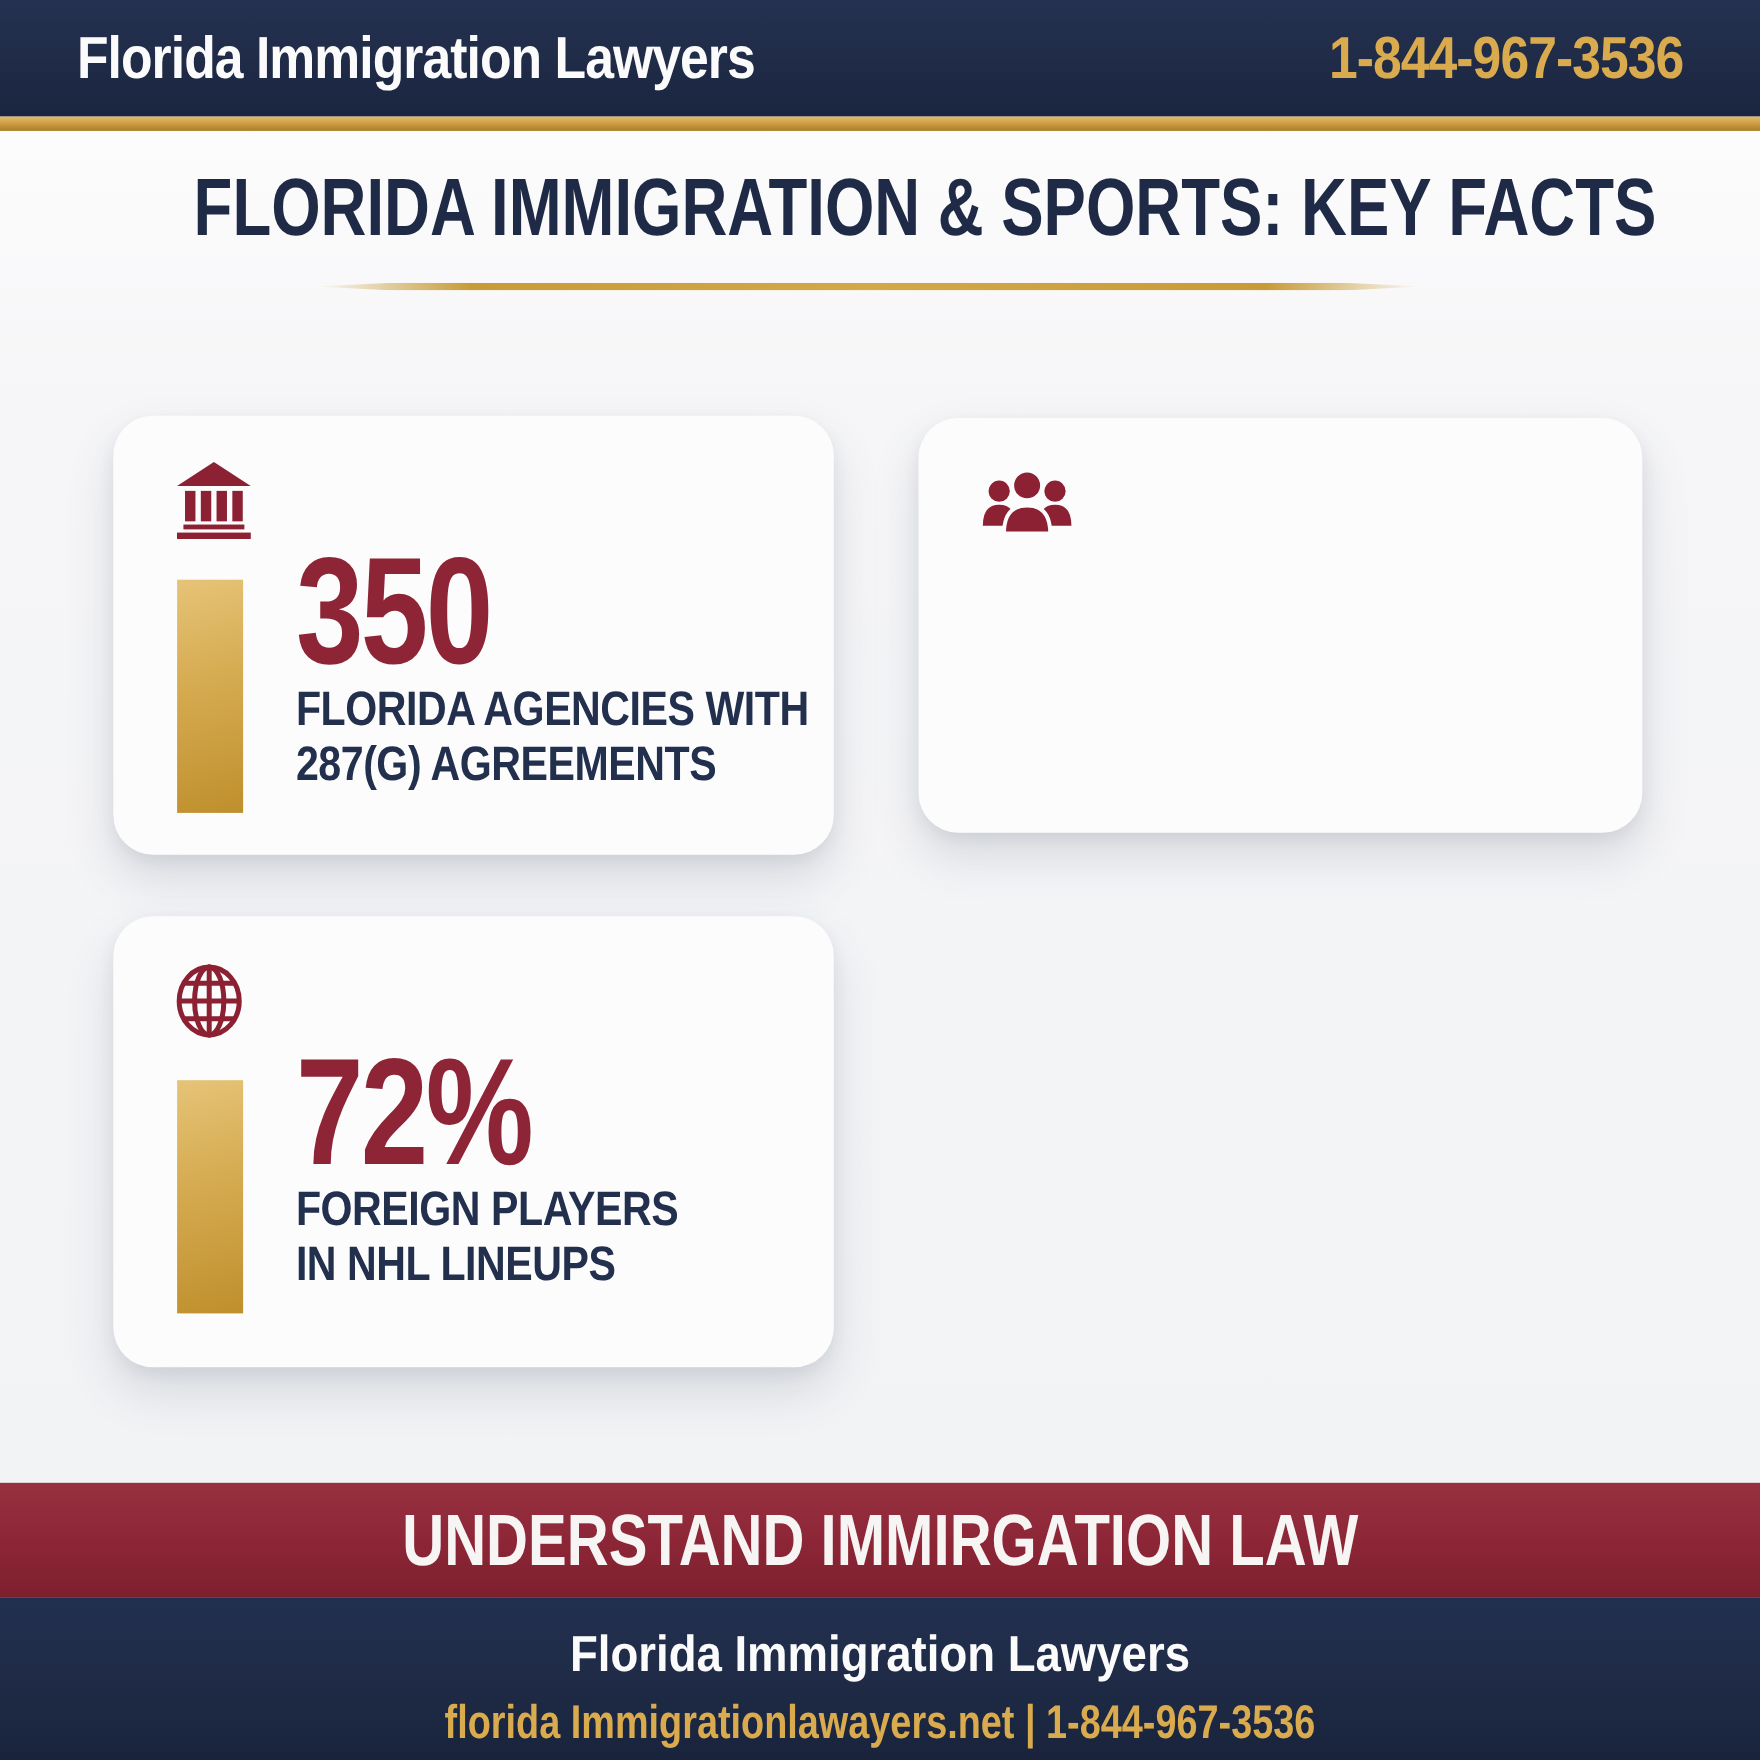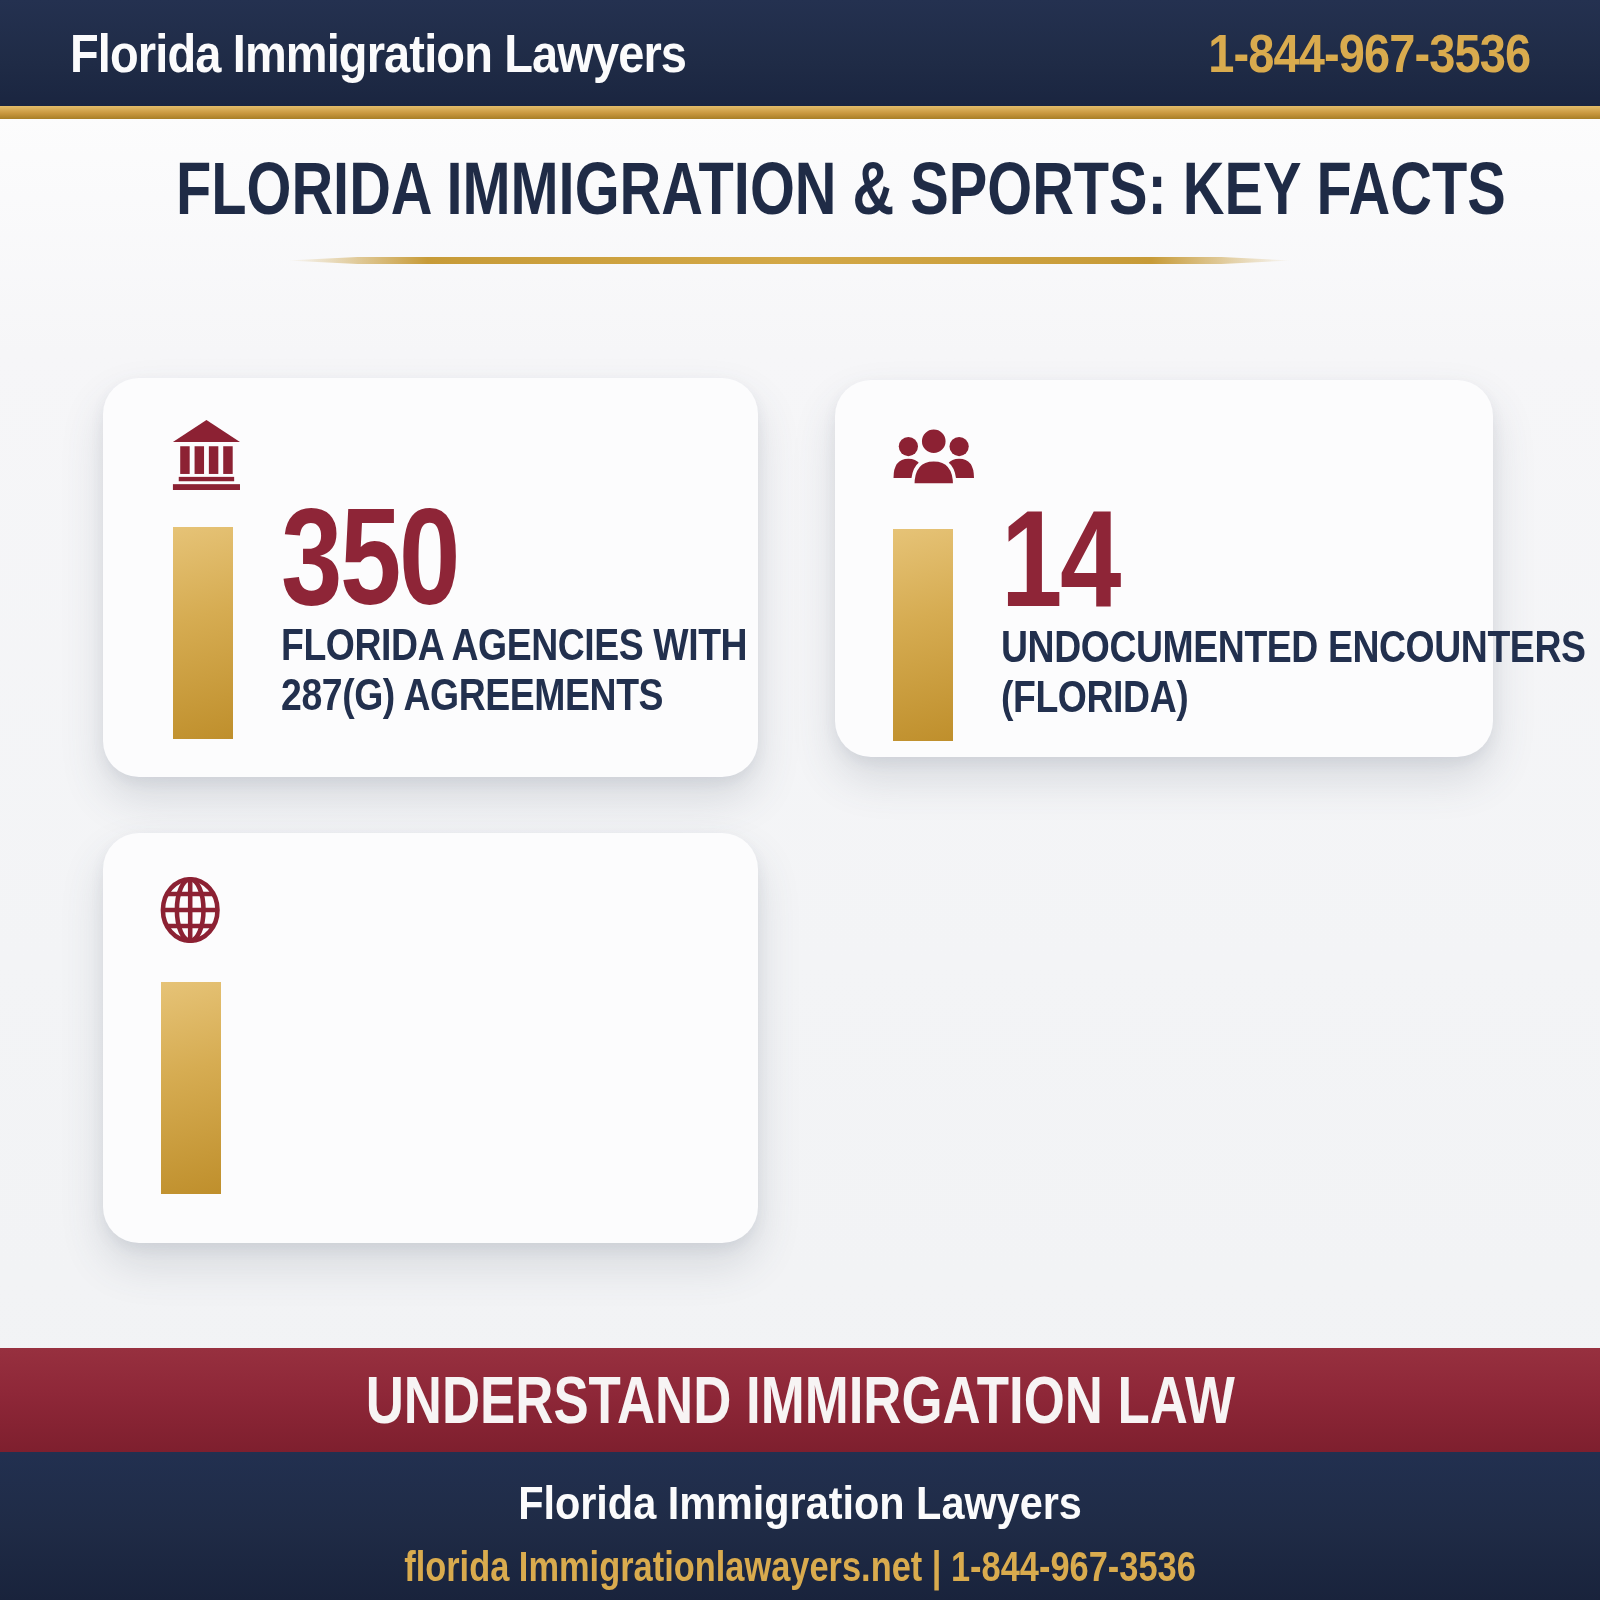--- a/index.html
+++ b/index.html
@@ -52,21 +52,21 @@
     position:absolute;left:287px;top:257px;width:1005px;height:7px;
     background:linear-gradient(90deg,rgba(199,155,56,0) 0%,#c79b38 14%,#d3a847 50%,#c79b38 86%,rgba(199,155,56,0) 100%);
     clip-path:polygon(0 50%,7% 0,93% 0,100% 50%,93% 100%,7% 100%);
   }
 
   
   .card{
     position:absolute;background:var(--card-bg);border-radius:36px;
     box-shadow:0 22px 44px rgba(70,80,100,.16),0 6px 14px rgba(70,80,100,.08);
   }
-  .card-1{left:103px;top:378px;width:655px;height:399px;padding-left:12px;}
+  .card-1{left:103px;top:378px;width:655px;height:399px;}
   .card-2{left:835px;top:380px;width:658px;height:377px;}
   .card-3{left:103px;top:833px;width:655px;height:410px;}
   .card .icon{margin:42px 0 0 55px;width:80px;height:70px;color:var(--icon-maroon);}
   .card .icon svg{display:block;height:100%;}
   .card-body{display:flex;align-items:flex-start;margin:4px 0 0 58px;}
   .gold-bar{
     width:60px;height:212px;margin-top:33px;flex:none;
     background:linear-gradient(165deg,#e6c377 0%,#d6ac52 42%,#bf8f2c 100%);
   }
   .stat{margin-left:48px;}
@@ -147,45 +147,42 @@
     <div class="icon">
       <svg viewBox="0 0 100 80" fill="currentColor" aria-hidden="true">
         <circle cx="21" cy="28" r="11"></circle>
         <path d="M4 64 q0 -22 17 -22 q17 0 17 22 z"></path>
         <circle cx="79" cy="28" r="11"></circle>
         <path d="M62 64 q0 -22 17 -22 q17 0 17 22 z"></path>
         <circle cx="50" cy="22" r="15.5" stroke="#fcfcfd" stroke-width="4"></circle>
         <path d="M26 72 q0 -29 24 -29 q24 0 24 29 z" stroke="#fcfcfd" stroke-width="4"></path>
       </svg>
     </div>
-    <div class="card-body">
-      <div class="gold-bar"></div>
-      <div class="stat">
-        <div class="stat-value">14</div>
-        <div class="stat-label">
-          <div>UNDOCUMENTED ENCOUNTERS</div>
-          <div>(FLORIDA)</div>
-        </div>
-      </div>
-    </div>
   </section>
 
   <section class="card card-3">
     <div class="icon">
       <svg viewBox="0 0 92 100" fill="none" stroke="currentColor" stroke-width="6.5" stroke-linecap="round" aria-hidden="true">
         <ellipse cx="46" cy="50" rx="39" ry="44"></ellipse>
         <ellipse cx="46" cy="50" rx="19" ry="44"></ellipse>
         <line x1="46" y1="6" x2="46" y2="94"></line>
         <line x1="8" y1="50" x2="84" y2="50"></line>
         <line x1="14" y1="27" x2="78" y2="27"></line>
         <line x1="14" y1="73" x2="78" y2="73"></line>
       </svg>
     </div>
     <div class="card-body">
       <div class="gold-bar"></div>
+      <div class="stat">
+        <div class="stat-value">72%</div>
+        <div class="stat-label">
+          <div>FOREIGN PLAYERS</div>
+          <div>IN NHL LINEUPS</div>
+        </div>
+      </div>
     </div>
   </section>
 
   <section class="cta">
     <div class="cta-text">UNDERSTAND IMMIRGATION LAW</div>
   </section>
 
   <footer class="footer">
     <div class="footer-brand">Florida Immigration Lawyers</div>
     <div class="footer-contact">florida Immigrationlawayers.net | 1-844-967-3536</div>

